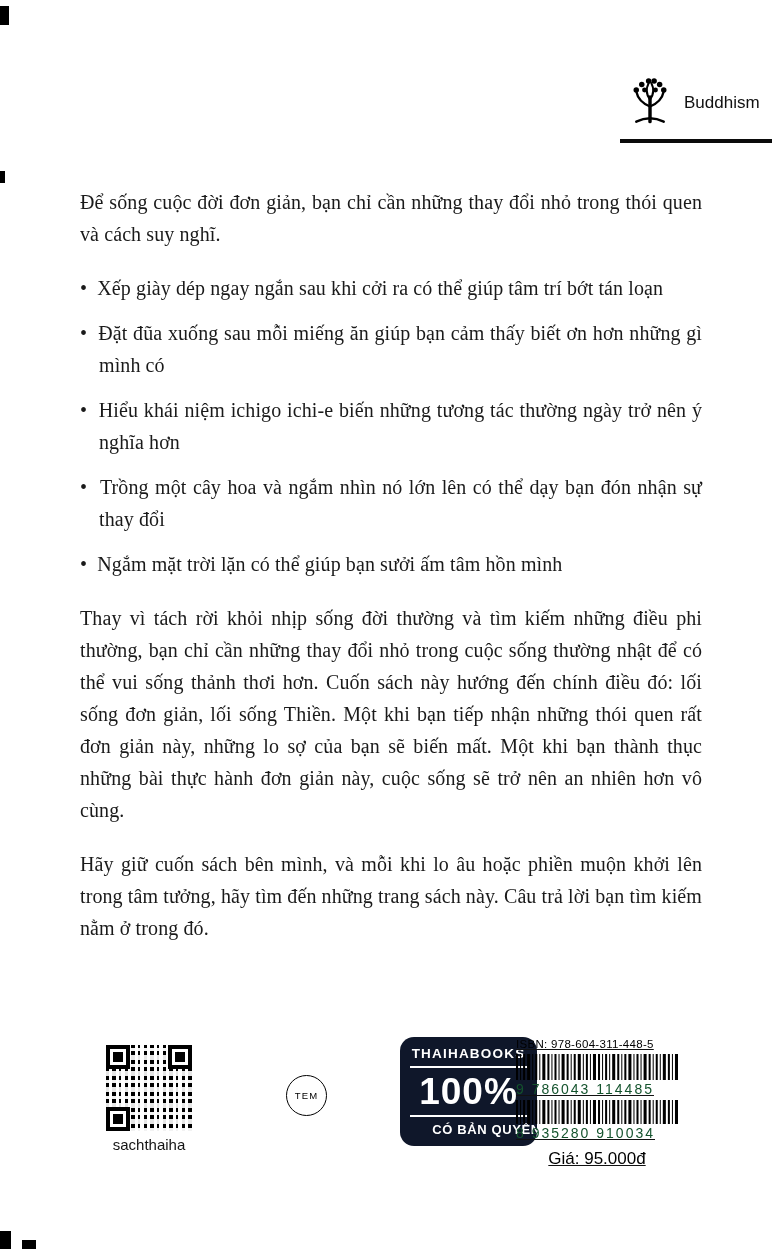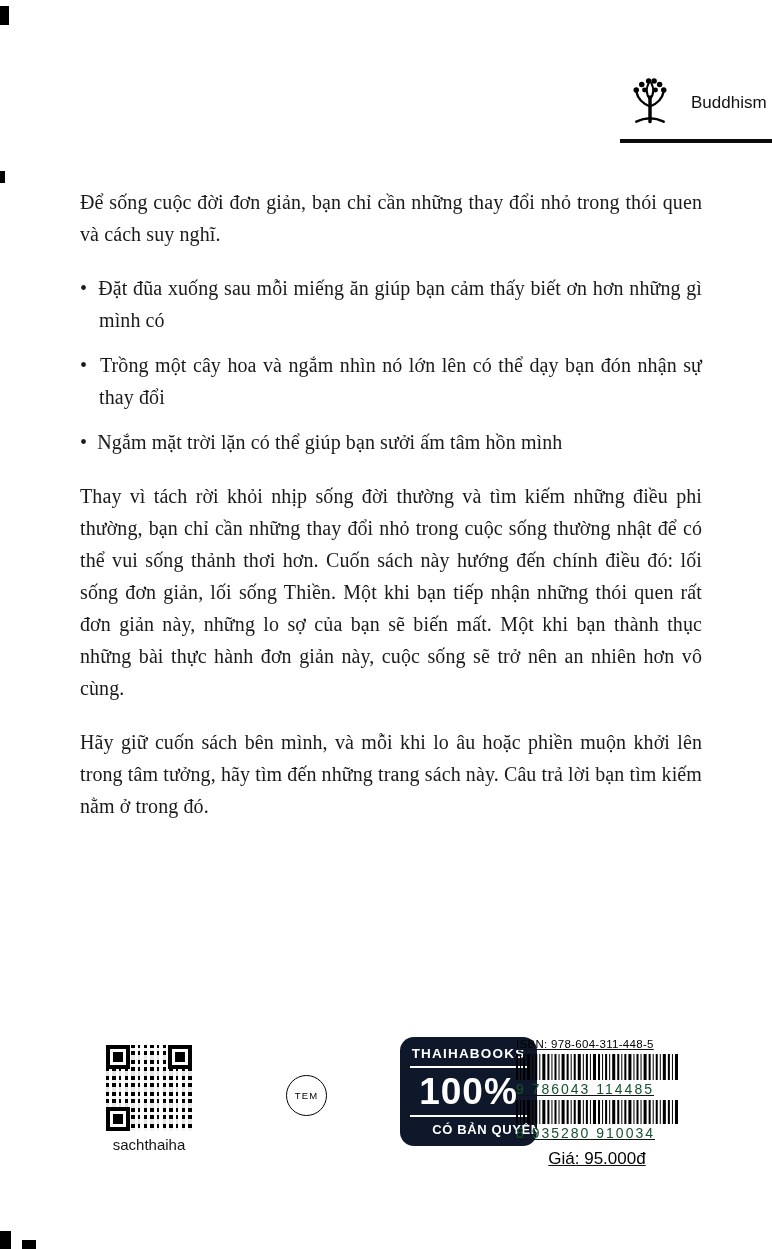--- a/index.html
+++ b/index.html
@@ -17,21 +17,21 @@
 
   
   .scan-mark { position: absolute; background: #000; }
   .sm-tl { left: 0; top: 6px;    width: 9px;  height: 19px; }
   .sm-lm { left: 0; top: 171px;  width: 5px;  height: 12px; }
   .sm-bl { left: 0; top: 1231px; width: 11px; height: 18px; }
   .sm-bb { left: 22px; top: 1240px; width: 14px; height: 9px; }
 
   
   .brand { position: absolute; top: 76px; left: 620px; right: 0; }
-  .brand-row { display: flex; align-items: center; gap: 19px; padding-left: 8px; }
+  .brand-row { display: flex; align-items: center; gap: 12px; padding-left: 8px; }
   .brand-label {
     font-family: "Liberation Sans", "DejaVu Sans", sans-serif;
     font-size: 17px; color: #111;
   }
   .brand-rule { margin-top: 9px; height: 4px; background: #0b0b0b; }
 
   
   .content {
     padding: 186px 70px 0 80px;
     font-size: 20px;
@@ -141,21 +141,23 @@
         </svg>
       </span>
       <span class="brand-label">Buddhism</span>
     </div>
     <div class="brand-rule"></div>
   </div>
 
   <div class="content">
     <p>Để sống cuộc đời đơn giản, bạn chỉ cần những thay đổi nhỏ trong thói quen và cách suy nghĩ.</p>
     <ul class="bullets">
+      <li><span>Xếp giày dép ngay ngắn sau khi cởi ra có thể giúp tâm trí bớt tán loạn</span></li>
       <li><span>Đặt đũa xuống sau mỗi miếng ăn giúp bạn cảm thấy biết ơn hơn những gì mình có</span></li>
+      <li><span>Hiểu khái niệm ichigo ichi-e biến những tương tác thường ngày trở nên ý nghĩa hơn</span></li>
       <li><span>Trồng một cây hoa và ngắm nhìn nó lớn lên có thể dạy bạn đón nhận sự thay đổi</span></li>
       <li><span>Ngắm mặt trời lặn có thể giúp bạn sưởi ấm tâm hồn mình</span></li>
     </ul>
     <p>Thay vì tách rời khỏi nhịp sống đời thường và tìm kiếm những điều phi thường, bạn chỉ cần những thay đổi nhỏ trong cuộc sống thường nhật để có thể vui sống thảnh thơi hơn. Cuốn sách này hướng đến chính điều đó: lối sống đơn giản, lối sống Thiền. Một khi bạn tiếp nhận những thói quen rất đơn giản này, những lo sợ của bạn sẽ biến mất. Một khi bạn thành thục những bài thực hành đơn giản này, cuộc sống sẽ trở nên an nhiên hơn vô cùng.</p>
     <p>Hãy giữ cuốn sách bên mình, và mỗi khi lo âu hoặc phiền muộn khởi lên trong tâm tưởng, hãy tìm đến những trang sách này. Câu trả lời bạn tìm kiếm nằm ở trong đó.</p>
   </div>
 
   <div class="bottom">
 
     <svg class="hidden-defs" aria-hidden="true">

